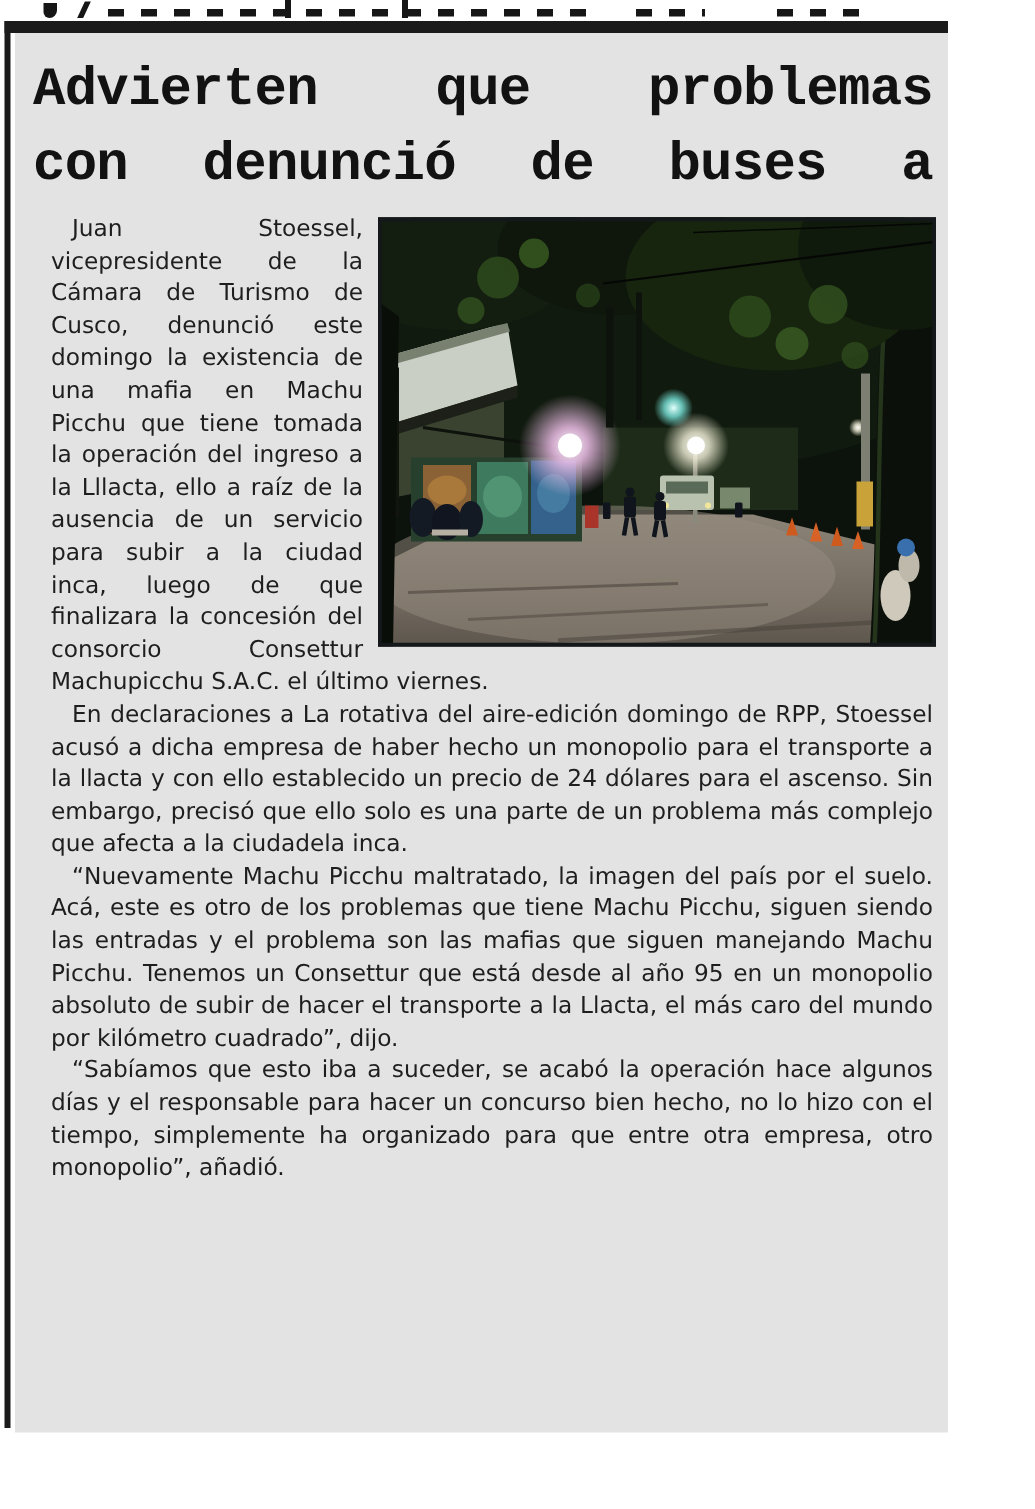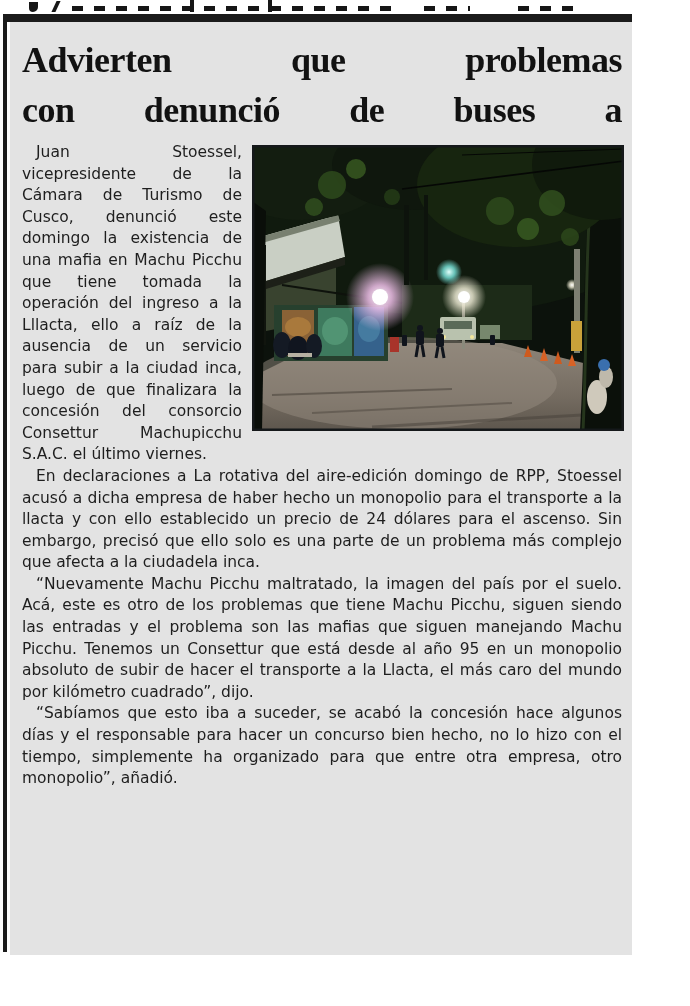--- a/index.html
+++ b/index.html
@@ -12,26 +12,26 @@
   .frag{position:absolute;background:#161616;}
   .frag-dashes{position:absolute;top:6px;height:5px;
     background:repeating-linear-gradient(90deg,#161616 0 11px,transparent 11px 22px);}
   
   .top-bar{position:absolute;left:3px;top:14px;width:629px;height:8px;background:#1b1b1b;}
   .left-rule{position:absolute;left:3px;top:14px;width:4px;height:938px;background:#1b1b1b;}
   
   .sheet{position:absolute;left:10px;top:22px;width:622px;height:933px;background:#e3e3e3;overflow:hidden;}
   .headline{padding:13px 10px 0 12px;}
   .hl{
-    font-family:Liberation Serif, serif;font-weight:bold;color:#121212;
+    font-family:Liberation Mono, monospace;font-weight:bold;color:#121212;
     font-size:36px;line-height:50px;letter-spacing:-0.5px;white-space:nowrap;
   }
   .hl.just{text-align:justify;text-align-last:justify;white-space:normal;}
   .body-text{
-    margin:7px 10px 0 12px;color:#1e1e1e;font-size:15.5px;line-height:21.6px;
+    margin:7px 10px 0 24px;color:#1e1e1e;font-size:15.5px;line-height:21.6px;
     text-align:justify;
   }
   .body-text p{margin:0;text-indent:14px;}
   .photo-float{
     float:right;width:372px;height:286px;margin:3px -2px 4px 10px;
     display:block;background:#0c120c;
   }
 </style>
 </head>
 <body>
@@ -181,16 +181,16 @@
         <rect x="152" y="60" width="5" height="80" fill="#0d130c"></rect>
         <rect x="172" y="50" width="4" height="85" fill="#0d130c"></rect>
       </g>
 
       <rect x="1" y="1" width="370" height="284" fill="none" stroke="#15181a" stroke-width="3"></rect>
     </svg>
 
     <p>Juan Stoessel, vicepresidente de la Cámara de Turismo de Cusco, denunció este domingo la existencia de una mafia en Machu Picchu que tiene tomada la operación del ingreso a la Lllacta, ello a raíz de la ausencia de un servicio para subir a la ciudad inca, luego de que finalizara la concesión del consorcio Consettur Machupicchu S.A.C. el último viernes.</p>
     <p>En declaraciones a La rotativa del aire-edición domingo de RPP, Stoessel acusó a dicha empresa de haber hecho un monopolio para el transporte a la llacta y con ello establecido un precio de 24 dólares para el ascenso. Sin embargo, precisó que ello solo es una parte de un problema más complejo que afecta a la ciudadela inca.</p>
     <p>“Nuevamente Machu Picchu maltratado, la imagen del país por el suelo. Acá, este es otro de los problemas que tiene Machu Picchu, siguen siendo las entradas y el problema son las mafias que siguen manejando Machu Picchu. Tenemos un Consettur que está desde al año 95 en un monopolio absoluto de subir de hacer el transporte a la Llacta, el más caro del mundo por kilómetro cuadrado”, dijo.</p>
-    <p>“Sabíamos que esto iba a suceder, se acabó la concesión hace algunos días y el responsable para hacer un concurso bien hecho, no lo hizo con el tiempo, simplemente ha organizado para que entre otra empresa, otro monopolio”, añadió.</p>
+    <p>“Sabíamos que esto iba a suceder, se acabó la operación hace algunos días y el responsable para hacer un concurso bien hecho, no lo hizo con el tiempo, simplemente ha organizado para que entre otra empresa, otro monopolio”, añadió.</p>
   </div>
 
 </div>
 
 </body></html>

